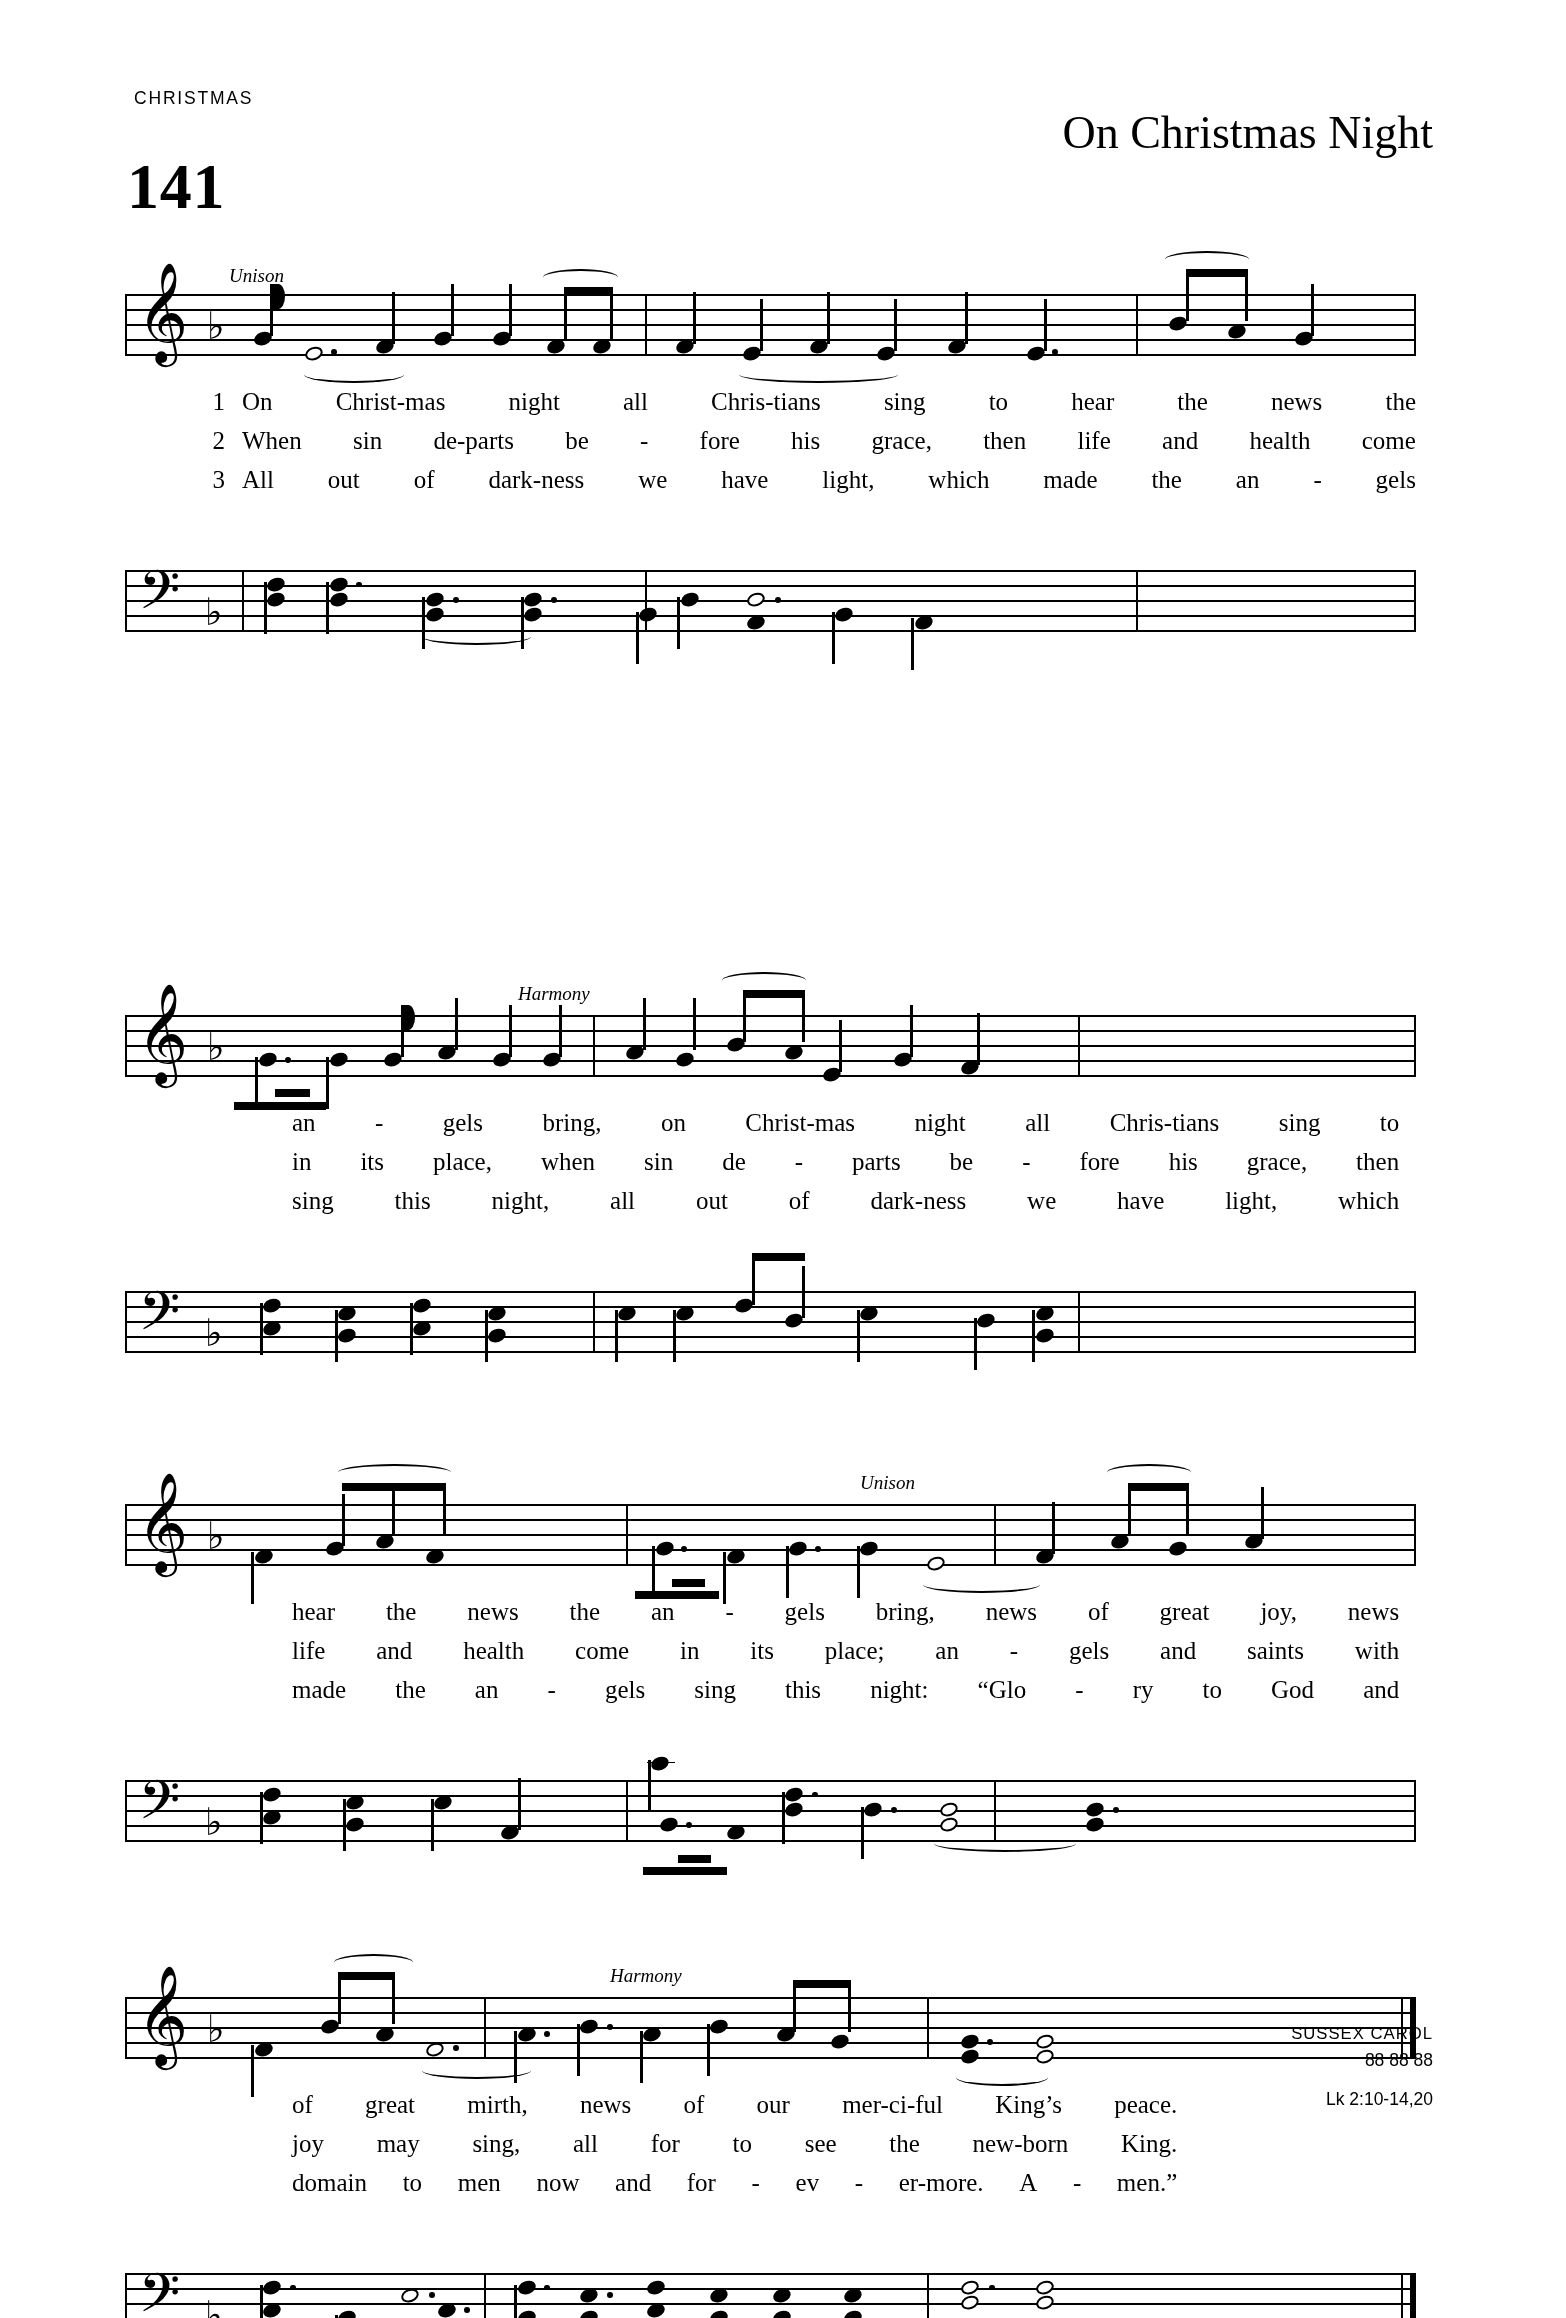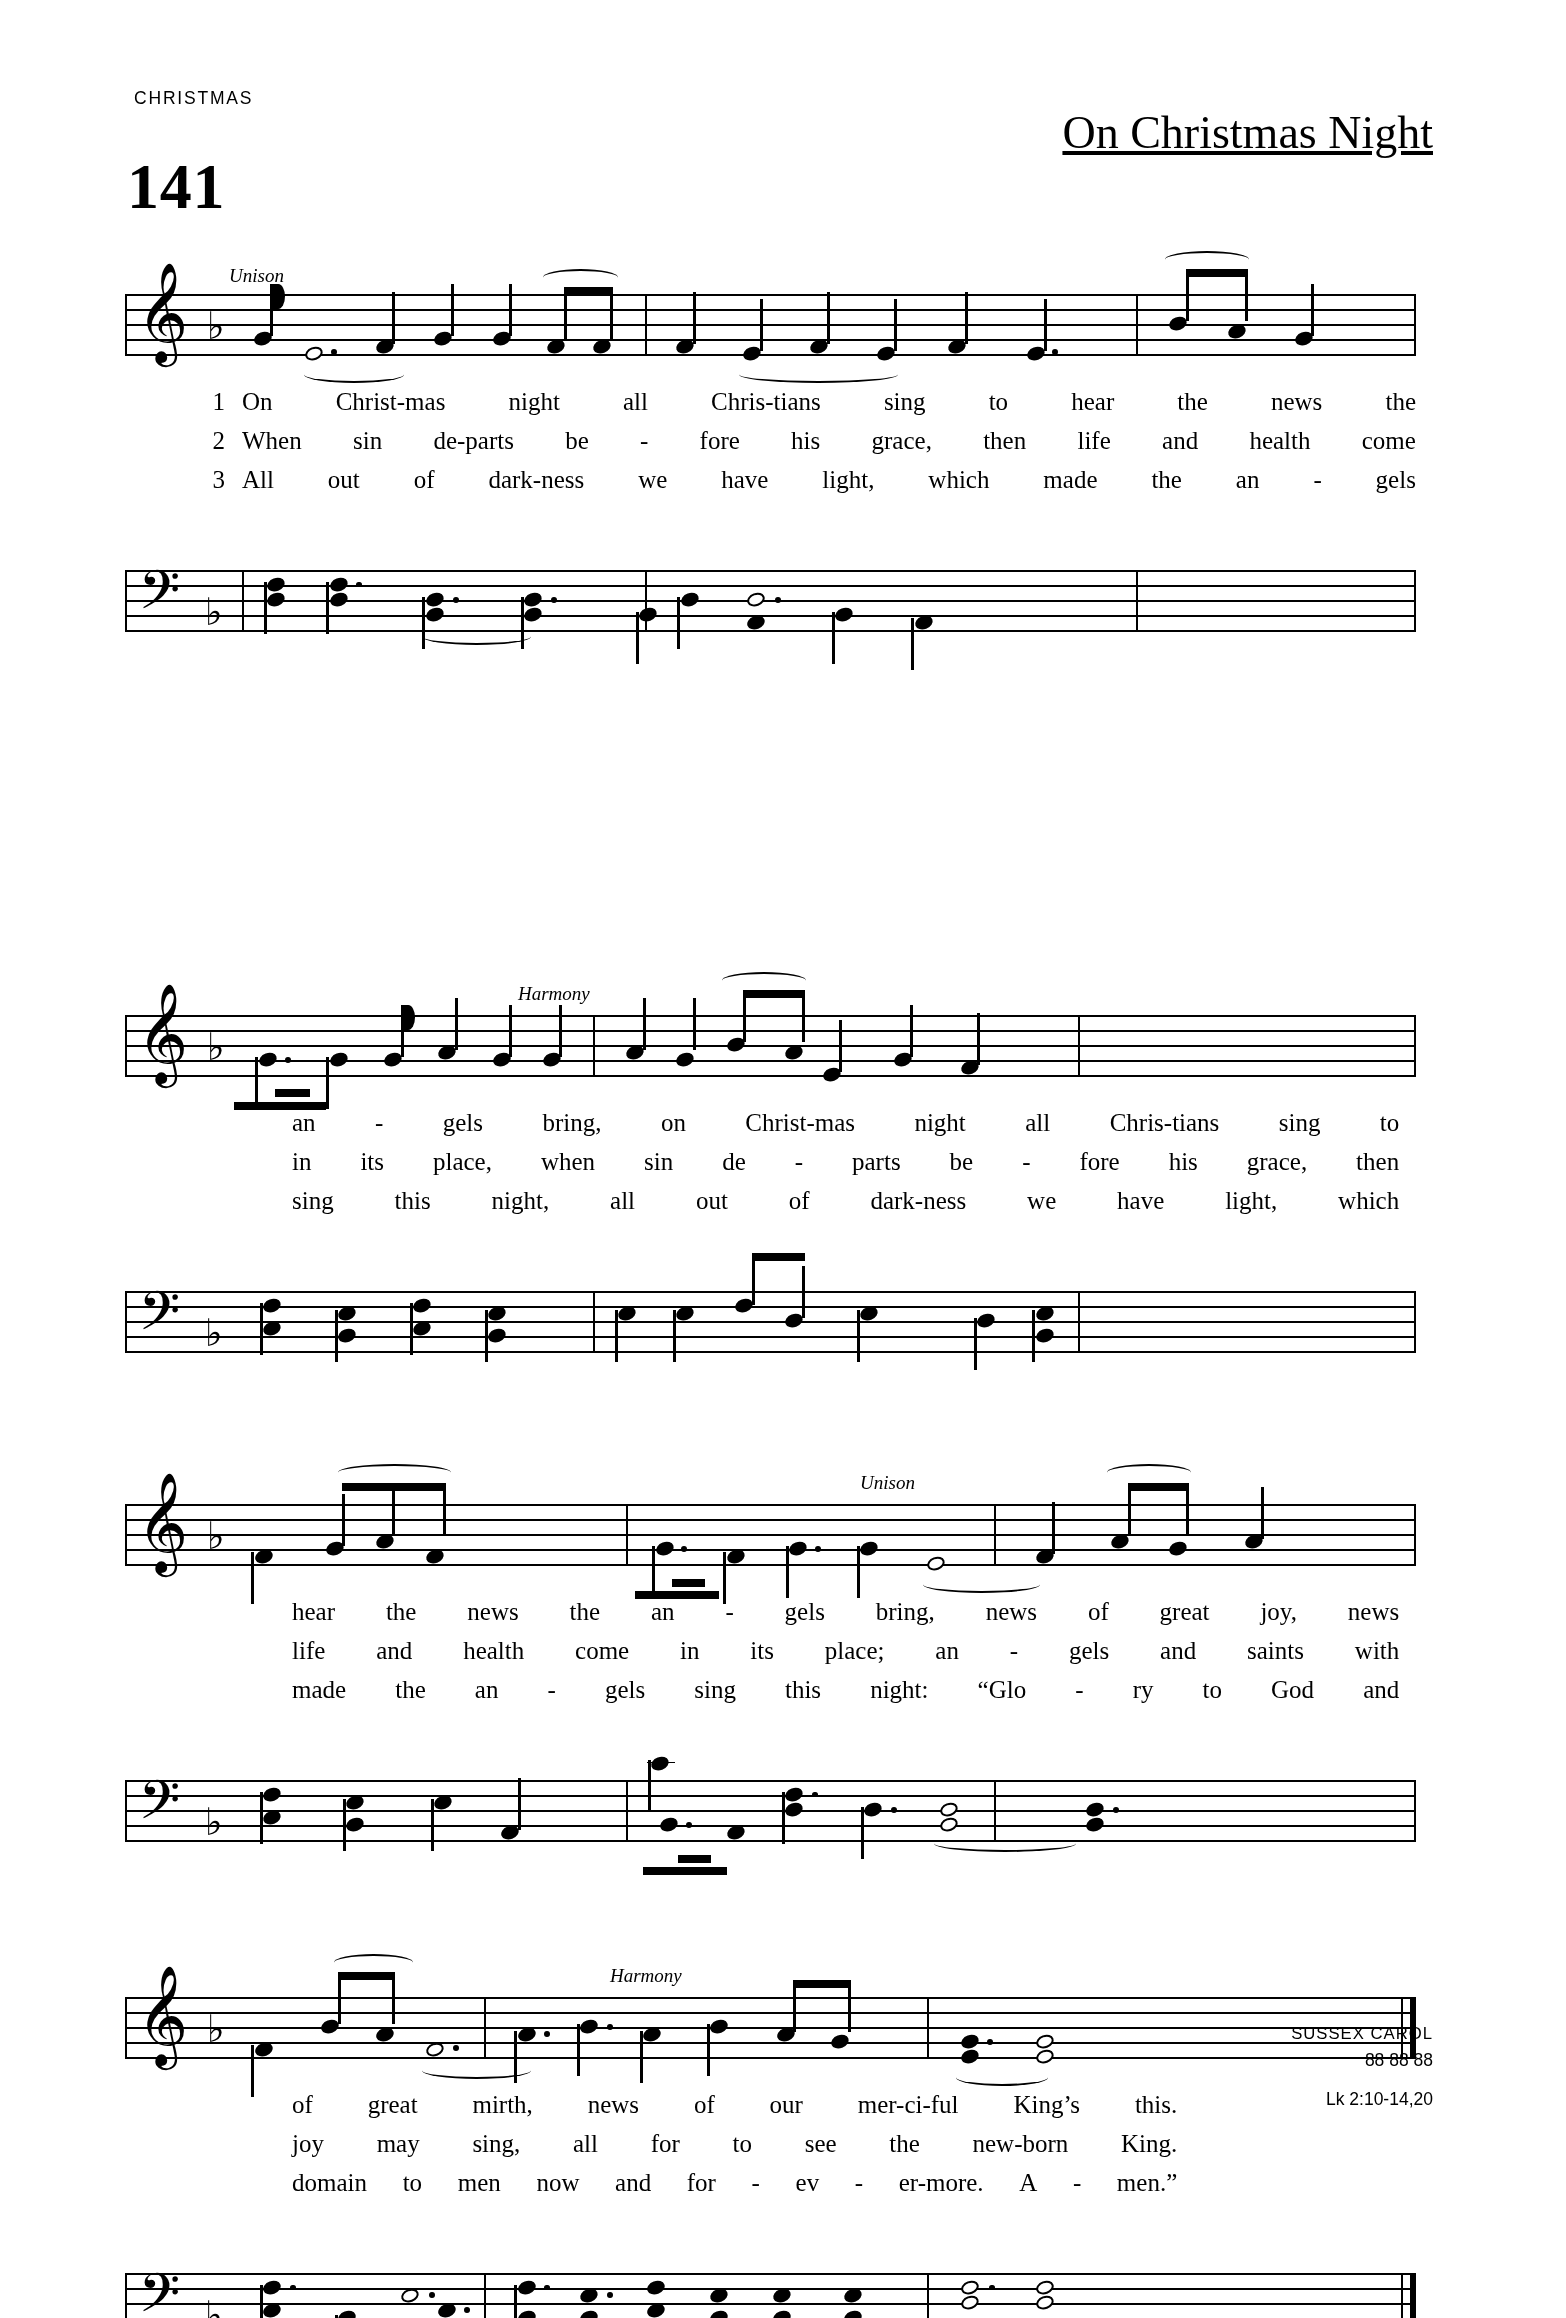--- a/index.html
+++ b/index.html
@@ -42,21 +42,21 @@
   }
   .hymn-title {
     position: absolute;
     right: 134px;
     top: 107px;
     text-align: right;
     font-size: 46px;
     line-height: 1.14;
     font-weight: 400;
   }
-  .hymn-title div { white-space: nowrap; text-decoration: underline; }
+  .hymn-title div { white-space: nowrap; }
 
   
   .system {
     position: absolute;
     left: 125px;
     width: 1291px;
   }
   .stave {
     position: relative;
     height: 62px;
@@ -752,21 +752,21 @@
       <div class="lyric-line indent">
         <span class="words">
           <span>of</span>
             <span>great</span>
             <span>mirth,</span>
             <span>news</span>
             <span>of</span>
             <span>our</span>
             <span>mer-ci-ful</span>
             <span>King’s</span>
-            <span>this.</span>
+            <span>peace.</span>
         </span>
       </div>
       <div class="lyric-line indent">
         <span class="words">
           <span>joy</span>
             <span>may</span>
             <span>sing,</span>
             <span>all</span>
             <span>for</span>
             <span>to</span>

